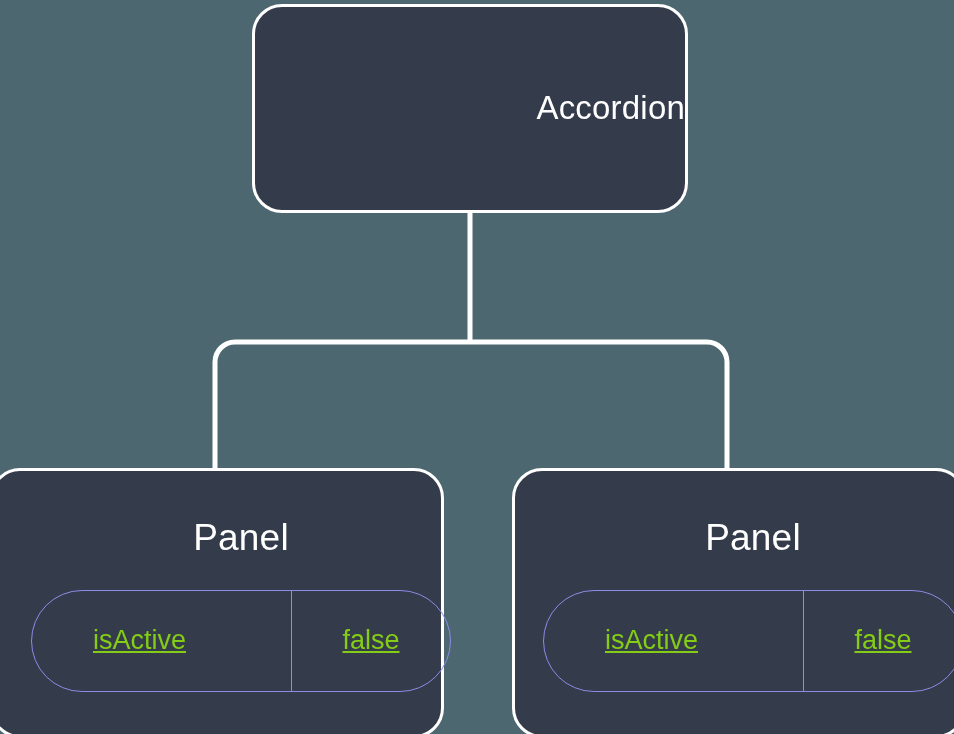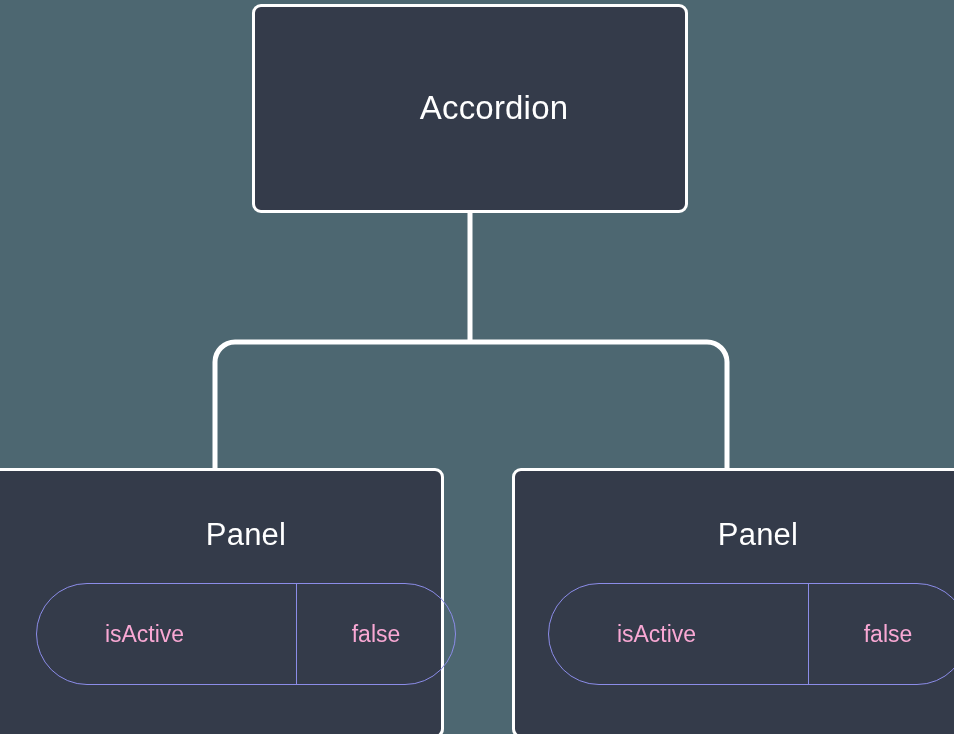--- a/index.html
+++ b/index.html
@@ -31,24 +31,24 @@
     height: 734px;
     pointer-events: none;
   }
 
   
   .node-card {
     position: absolute;
     box-sizing: border-box;
     background: #343b4a;
     border: 3px solid #ffffff;
-    border-radius: 9px;
+    border-radius: 30px;
     display: flex;
     flex-direction: column;
-    align-items: center;
+    align-items: flex-end;
     padding-left: 48px;
   }
 
   #node-accordion {
     left: 252px;
     top: 4px;
     width: 436px;
     height: 209px;
     justify-content: center;
   }
@@ -76,21 +76,21 @@
     font-size: 33px;
     font-weight: 400;
     letter-spacing: 0.2px;
     line-height: 1.1;
     text-align: center;
     white-space: nowrap;
   }
 
   #node-panel-left .node-title,
   #node-panel-right .node-title {
-    font-size: 31px;
+    font-size: 37px;
   }
 
   
   #node-panel-left .panel-inner { margin-left: 10px; }
   #node-panel-right .panel-inner { margin-right: 10px; }
 
   .panel-inner {
     display: flex;
     flex-direction: column;
     align-items: center;
@@ -107,24 +107,25 @@
     display: flex;
     align-items: stretch;
     background: transparent;
   }
 
   .pill-key,
   .pill-value {
     display: flex;
     align-items: center;
     justify-content: center;
-    color: #f9a8d4;
-    font-size: 23px;
+    color: #84cc16;
+    font-size: 27px;
     font-weight: 400;
     white-space: nowrap;
+    text-decoration: underline;
   }
 
   .pill-key {
     width: 215px;
   }
 
   .pill-value {
     width: 158px;
     border-left: 1.5px solid #8b8ce8;
     margin-left: 44px;

